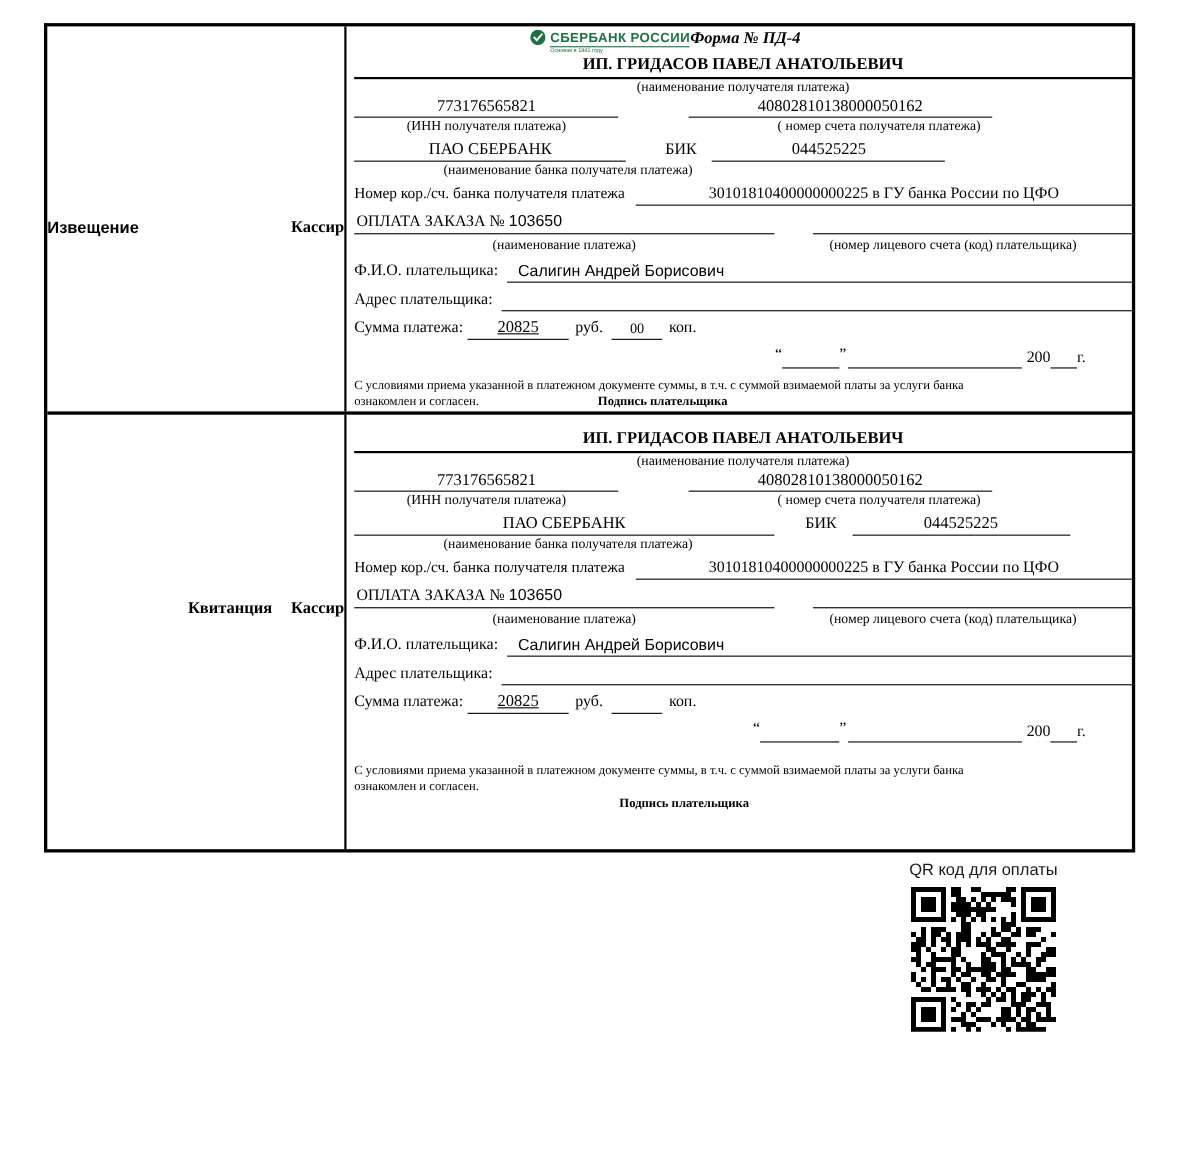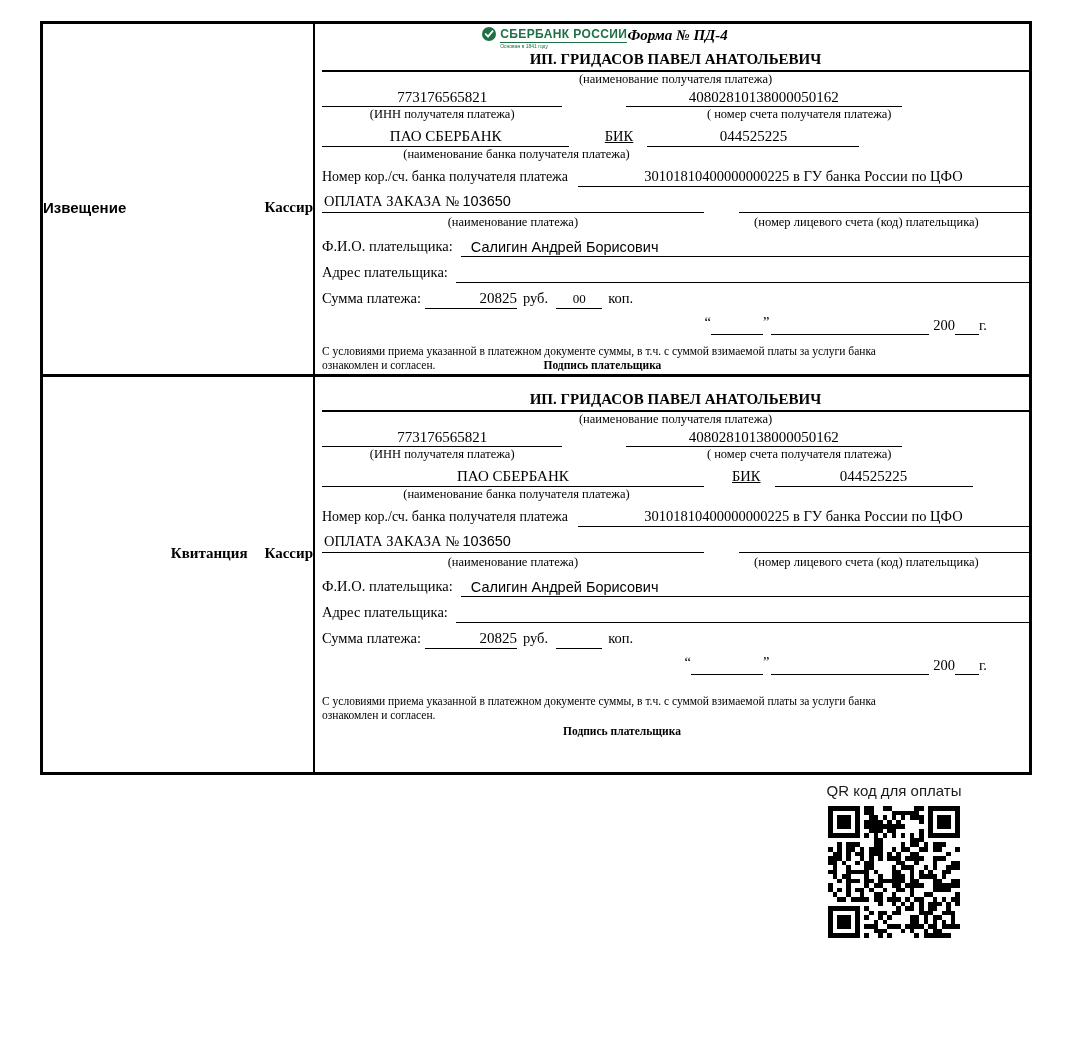--- a/index.html
+++ b/index.html
@@ -34,21 +34,21 @@
   .sec-b .recipient { margin-top:14px; }
 
   .r-nums { margin-top:3px; }
   .r-nums .n-left { width:34%; font-size:15px; }
   .r-nums .n-right { width:39%; margin-left:9%; font-size:15px; }
   .r-caps .c-left { width:34%; }
   .r-caps .c-right { width:55%; margin-left:6%; }
 
   .bank-row { margin-top:6px; }
   .bank-ul { width:35%; font-size:15px; padding-bottom:1px; }
-  .bik-lab { margin-left:5%; font-size:14.5px; padding-bottom:2px;text-decoration:underline; }
+  .bik-lab { margin-left:5%; font-size:14.5px; padding-bottom:2px; }
   .bik-ul { width:30%; margin-left:2%; font-size:15px; padding-bottom:1px; }
   .sec-b .bank-ul { width:54%; }
   .sec-b .bik-lab { margin-left:4%; }
   .sec-b .bik-ul { width:28%; margin-left:2%; }
   .bank-cap { width:55%; }
 
   .corr-row { margin-top:7px; }
   .corr-lab { white-space:nowrap; font-size:14px; padding-bottom:2px; }
   .corr-val { flex:1; margin-left:10px; text-align:center; font-size:14.5px; white-space:nowrap; padding-bottom:1px; }
 
@@ -63,21 +63,21 @@
 
   .fio-row { margin-top:8px; }
   .f-lab { white-space:nowrap; font-size:14.5px; padding-bottom:2px;text-align:right; }
   .f-val { flex:1; margin-left:8px; padding:0 0 1px 10px;
            font-family:"Liberation Sans","DejaVu Sans",sans-serif; font-size:14.5px; }
   .addr-row { margin-top:7px; }
   .addr-blank { flex:1; margin-left:8px; height:19px; }
 
   .sum-row { margin-top:7px; font-size:14.5px; }
   .sum-lab { padding-bottom:2px; }
-  .rub-ul { width:92px; text-align:right; margin-left:4px; font-size:15px; padding-bottom:1px; }
+  .rub-ul { width:92px; text-align:center; margin-left:4px; font-size:15px; padding-bottom:1px;text-decoration:underline; }
   .unit { margin-left:6px; padding-bottom:2px; }
   .kop-ul { width:46px; text-align:center; margin-left:8px; font-size:13px; padding-bottom:1px; }
 
   .date-row { margin-top:5px; justify-content:flex-end; padding-right:42px; font-size:14.5px; }
   .q { padding-bottom:4px; }
   .d-ul1 { width:52px; height:18px; }
   .sec-b .d-ul1 { width:72px; }
   .d-ul2 { width:158px; height:18px; margin-left:2px; }
   .d-year { margin-left:4px; padding-bottom:1px; }
   .d-ul3 { width:24px; height:18px; }

